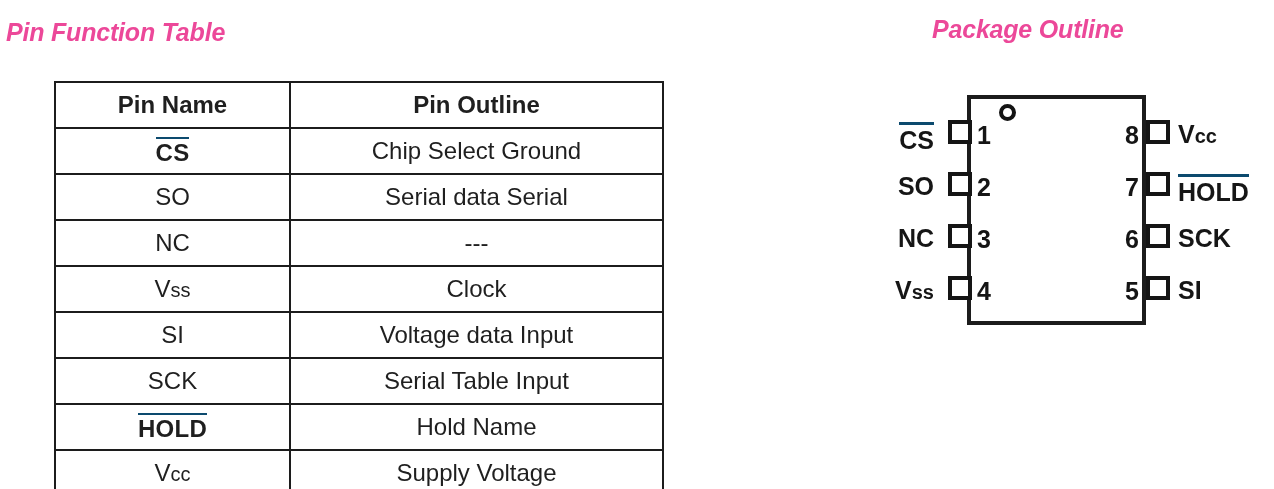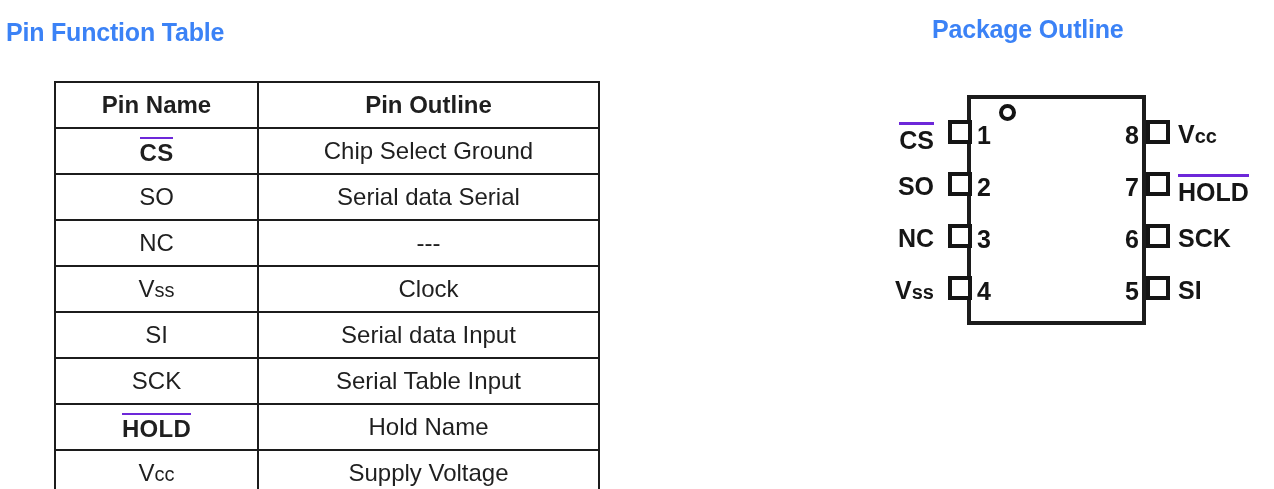--- a/index.html
+++ b/index.html
@@ -15,57 +15,58 @@
     color: #1a1a1a;
     overflow: hidden;
   }
 
   
   .section-title {
     position: absolute;
     font-weight: bold;
     font-size: 25px;
     letter-spacing: -0.2px;
-    color: #3b82f6;
+    color: #ec4899;
     white-space: nowrap;
+    font-style: italic;
   }
   #title-pin-function-table { left: 6px;  top: 18px; }
   #title-package-outline    { left: 932px; top: 15px; }
 
   
   #pin-function-table {
     position: absolute;
     left: 54px;
     top: 81px;
     width: 524px;
     border-collapse: collapse;
     table-layout: fixed;
   }
   #pin-function-table td,
   #pin-function-table th {
     border: 2px solid #1c1c1c;
     height: 44px;
-    padding: 0 4px;
+    padding: 0 20px;
     text-align: center;
     vertical-align: middle;
     font-size: 24px;
     font-weight: normal;
     color: #1f1f1f;
     line-height: 1;
   }
   #pin-function-table th {
     font-weight: bold;
     font-size: 24px;
   }
   .col-name { width: 193px; }
   .col-func { width: 331px; }
 
   .ovl {
     display: inline-block;
-    border-top: 2px solid #6d28d9;
+    border-top: 2px solid #0c4a6e;
     padding-top: 1px;
     line-height: 1.05;
   }
   .bold-cell { font-weight: bold; letter-spacing: 0.3px; }
   .smallcaps-sub { font-size: 20px; }
 
   
   #package-outline {
     position: absolute;
     left: 860px;
@@ -170,21 +171,21 @@
       <tr>
         <td class="col-name"><span class="">NC</span></td>
         <td class="col-func">---</td>
       </tr>
       <tr>
         <td class="col-name"><span class="">V<span class="sub smallcaps-sub">ss</span></span></td>
         <td class="col-func">Clock</td>
       </tr>
       <tr>
         <td class="col-name"><span class="">SI</span></td>
-        <td class="col-func">Serial data Input</td>
+        <td class="col-func">Voltage data Input</td>
       </tr>
       <tr>
         <td class="col-name"><span class="">SCK</span></td>
         <td class="col-func">Serial Table Input</td>
       </tr>
       <tr>
         <td class="col-name"><span class="ovl bold-cell">HOLD</span></td>
         <td class="col-func">Hold Name</td>
       </tr>
       <tr>

